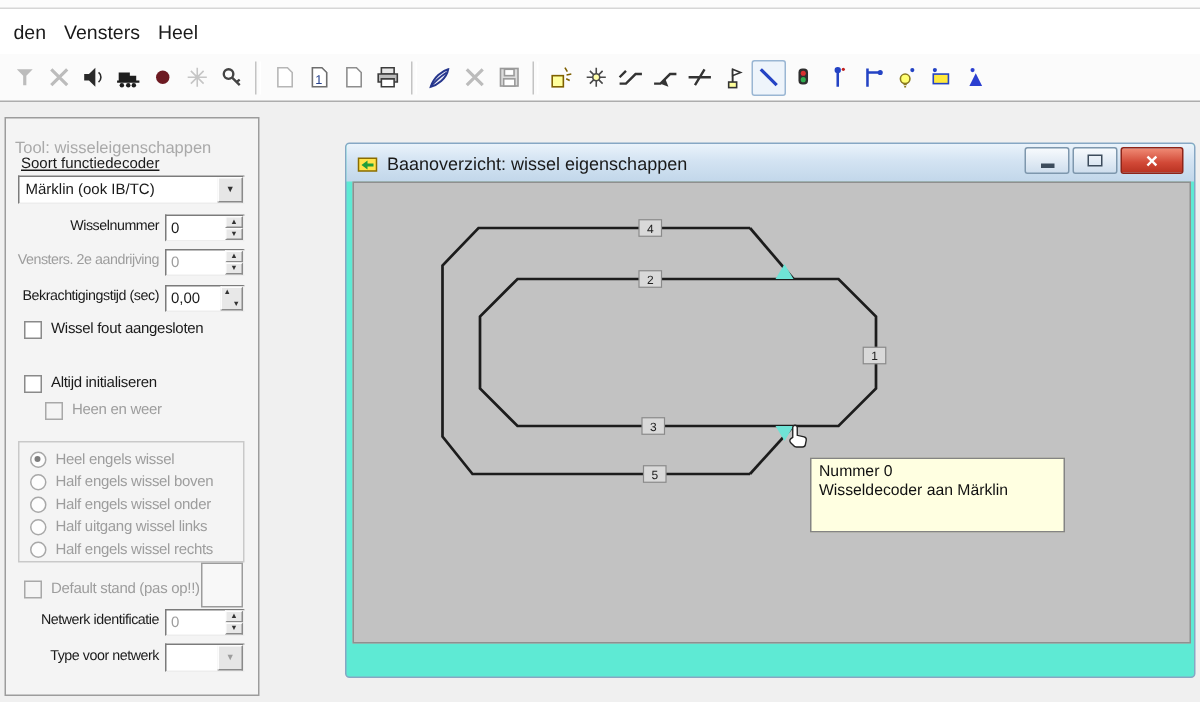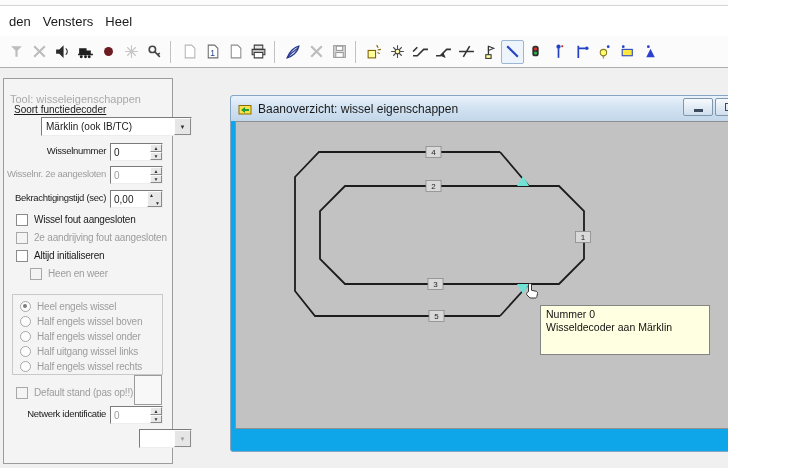--- a/index.html
+++ b/index.html
@@ -1,34 +1,34 @@
 <!DOCTYPE html>
 <html><head>
 <meta charset="utf-8">
 <style>
   html,body{margin:0;padding:0;}
-  #screen{position:relative;width:728px;height:468px;background:#f0f0f0;overflow:hidden;
+  #screen{position:relative;width:800px;height:468px;background:#f0f0f0;overflow:hidden;
           font-family:"Liberation Sans",sans-serif;-webkit-font-smoothing:antialiased;}
   
   .top-edge{height:5px;background:#fcfcfc;border-bottom:1px solid #d6d6d6;}
   .menubar{height:30px;background:#ffffff;display:flex;align-items:center;padding-left:3px;font-size:13px;color:#1a1a1a;}
   .menu-item{padding:2px 6px;}
   .toolbar{height:31px;background:#fbfbfb;border-bottom:1px solid #adadad;display:flex;align-items:center;padding-left:5px;}
   .tsep{width:2px;height:22px;border-left:1px solid #c3c3c3;border-right:1px solid #ffffff;margin:0 4px;}
   .ti{width:21px;height:22px;display:flex;align-items:center;justify-content:center;border:1px solid transparent;border-radius:2px;}
   .ti.sel{background:#eef4fb;border:1px solid #9ab6d3;}
   
   .panel{position:absolute;left:3px;top:78px;width:168px;height:384px;background:#f4f4f4;
          border:1px solid #9c9c9c;font-size:10px;color:#1a1a1a;}
   .panel-title{height:19px;line-height:19px;padding-left:6px;color:#a9a9a9;font-size:11px;margin-top:11px;}
   .plabel{position:absolute;left:10px;white-space:nowrap;text-decoration:underline;}
   .spin-label{position:absolute;width:102px;left:0;text-align:right;white-space:nowrap;
               font-size:9.5px;letter-spacing:-0.3px;line-height:16px;}
   .combo{position:absolute;height:17px;background:#fff;border:1px solid;border-color:#7b7b7b #ededed #ededed #7b7b7b;
-         display:flex;align-items:center;margin-left:29px;}
+         display:flex;align-items:center;}
   .combo .val{flex:1;padding-left:4px;font-size:10px;white-space:nowrap;overflow:hidden;}
   .combo .drop{width:15px;align-self:stretch;background:#e6e6e6;border:1px solid;border-color:#fdfdfd #8a8a8a #8a8a8a #fdfdfd;
                display:flex;align-items:center;justify-content:center;}
   .combo .drop::after{content:"▼";font-size:6px;color:#333;}
   .combo.disabled .drop::after{color:#9d9d9d;}
   .edit{position:absolute;height:16px;background:#fff;border:1px solid;border-color:#7b7b7b #ededed #ededed #7b7b7b;
         display:flex;align-items:center;}
   .edit .val{flex:1;padding-left:3px;}
   .edit .val.gray{color:#9d9d9d;}
   .spin{width:12px;align-self:stretch;display:flex;flex-direction:column;}
@@ -42,21 +42,21 @@
   .cbrow{position:absolute;left:12px;display:flex;align-items:center;height:13px;white-space:nowrap;letter-spacing:-0.2px;text-align:right;}
   .cbrow .box{width:10px;height:10px;background:#fff;border:1px solid #8a8a8a;margin-right:6px;flex:none;}
   .cbrow.disabled{color:#9d9d9d;}
   .cbrow.disabled .box{border-color:#a8a8a8;background:#f4f4f4;}
   .radiogrp{position:absolute;left:8px;top:215px;width:149px;height:79px;border:1px solid #c9c9c9;}
   .rrow{position:absolute;left:7px;display:flex;align-items:center;height:13px;color:#9d9d9d;white-space:nowrap;letter-spacing:-0.2px;}
   .rrow .rb{width:9px;height:9px;border:1px solid #a8a8a8;border-radius:50%;margin-right:6px;background:#fdfdfd;position:relative;flex:none;}
   .rrow .rb.on::after{content:"";position:absolute;left:2px;top:2px;width:4px;height:4px;border-radius:50%;background:#7d7d7d;}
   .previewbox{position:absolute;left:130px;top:296px;width:26px;height:28px;background:#f8f8f8;border:1px solid #9c9c9c;}
   
-  .mainwin{position:absolute;left:230px;top:95px;width:567px;height:357px;background:#0ea5e9;
+  .mainwin{position:absolute;left:230px;top:95px;width:567px;height:357px;background:#5eead4;
            border:1px solid #86a7c4;border-radius:3px;box-sizing:border-box;}
   .titlebar{position:absolute;left:0;top:0;right:0;height:25px;border-radius:2px 2px 0 0;
             background:linear-gradient(#eaf3fb,#d3e3f2 45%,#c2d7ea);display:flex;align-items:center;padding-left:7px;}
   .title-text{font-size:12px;color:#1a1a1a;margin-left:6px;}
   .winbtns{position:absolute;right:7px;top:2px;display:flex;gap:2px;}
   .wbtn{height:16px;border:1px solid #7e97ad;border-radius:2px;background:linear-gradient(#f7fafd,#cfdeed);
         display:flex;align-items:center;justify-content:center;}
   .wbtn.min{width:28px;} .wbtn.max{width:28px;}
   .wbtn.min i{width:9px;height:3px;background:#3c4c5c;margin-top:6px;}
   .wbtn.max i{width:8px;height:6px;border:1px solid #3c4c5c;background:transparent;}
@@ -261,42 +261,38 @@
 
     <div class="spin-label" style="top:64px">Wisselnummer</div>
     <div class="edit" style="left:106px;top:64px;width:51px">
       <span class="val">0</span>
       <span class="spin">
           <i class="up"></i>
           <i class="dn"></i>
         </span>
     </div>
 
-    <div class="spin-label" style="top:87px;color:#9d9d9d">Wisselnr. 2e aangesloten</div>
+    <div class="spin-label" style="top:87px;color:#9d9d9d">Vensters. 2e aandrijving</div>
     <div class="edit" style="left:106px;top:87px;width:51px">
       <span class="val gray">0</span>
       <span class="spin">
           <i class="up"></i>
           <i class="dn"></i>
         </span>
     </div>
 
     <div class="spin-label" style="top:111px">Bekrachtigingstijd (sec)</div>
     <div class="edit" style="left:106px;top:111px;width:51px">
       <span class="val">0,00</span>
       <span class="pctbtn"></span>
     </div>
 
     <div class="cbrow" style="top:134px">
       <span class="box"></span>
       <span>Wissel fout aangesloten</span>
-    </div>
-    <div class="cbrow disabled" style="top:152px">
-      <span class="box"></span>
-      <span>2e aandrijving fout aangesloten</span>
     </div>
     <div class="cbrow" style="top:170px">
       <span class="box"></span>
       <span>Altijd initialiseren</span>
     </div>
     <div class="cbrow disabled" style="top:188px;left:26px">
       <span class="box"></span>
       <span>Heen en weer</span>
     </div>
 
@@ -331,20 +327,21 @@
 
     <div class="spin-label" style="top:327px">Netwerk identificatie</div>
     <div class="edit" style="left:106px;top:327px;width:51px">
       <span class="val gray">0</span>
       <span class="spin">
           <i class="up"></i>
           <i class="dn"></i>
         </span>
     </div>
 
+    <div class="spin-label" style="top:351px">Type voor netwerk</div>
     <div class="combo disabled" style="left:106px;top:350px;width:51px">
       <span class="val"></span>
       <span class="drop"></span>
     </div>
   </div>
 
   <div class="mainwin">
     <div class="titlebar">
       <svg width="14" height="14" viewBox="0 0 14 14">
           <rect x="1" y="3.5" width="12" height="8.5" fill="#ffe24a" stroke="#8a6d00"></rect>

